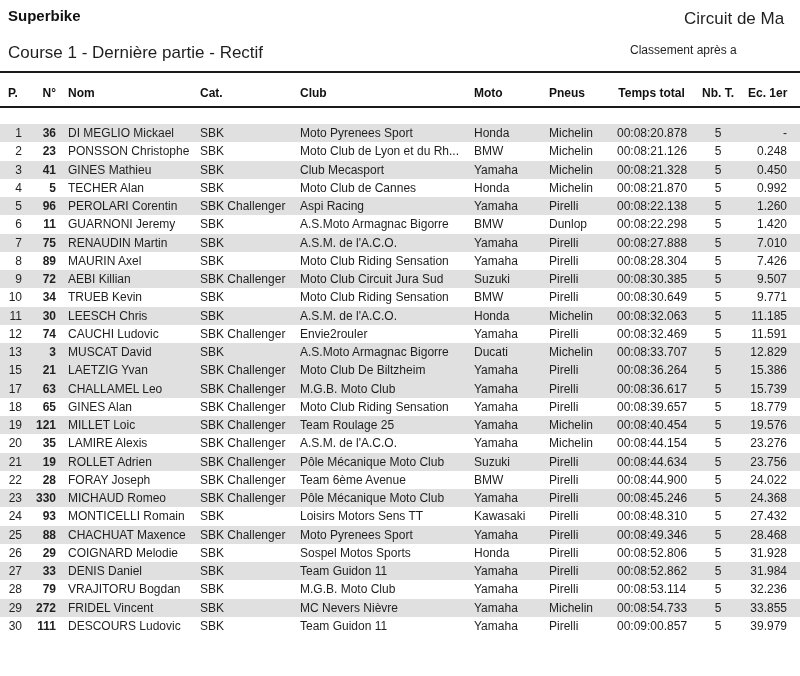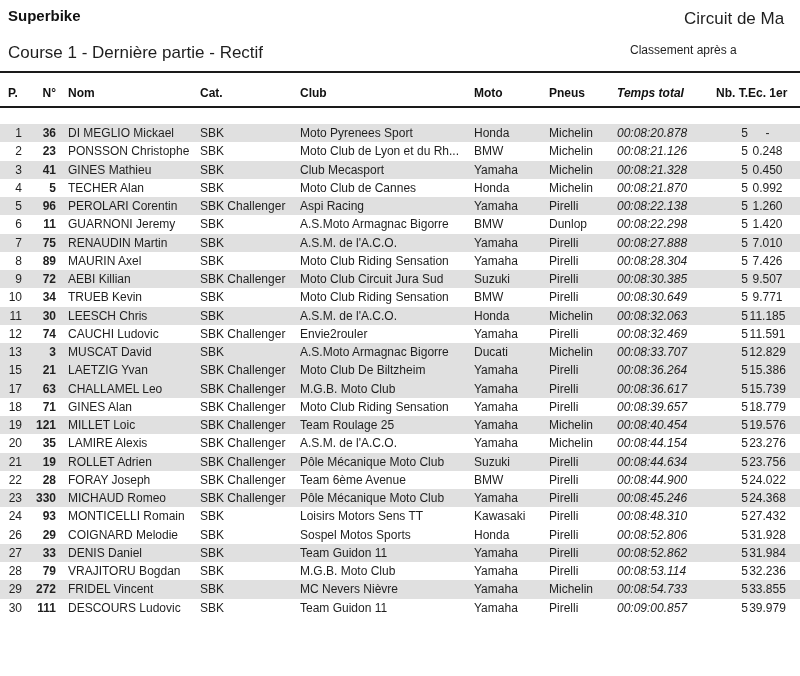--- a/index.html
+++ b/index.html
@@ -54,23 +54,23 @@
   }
   tr.gap-row td { height: 16px; background: #ffffff; }
   tr.stripe td { background: #e0e0e0; }
 
   
   .c-pos   { text-align: right;  padding-right: 8px; }
   th.c-pos { text-align: left;   padding-left: 8px;  padding-right: 0; }
   .c-num   { text-align: right;  font-weight: bold; }
   .c-name  { text-align: left;   padding-left: 12px; margin-top: 32px; }
   .c-cat, .c-club, .c-moto, .c-tyres { text-align: left; }
-  .c-time  { text-align: left;  padding-right: 2px; font-style: italic; }
-  .c-laps  { text-align: right; margin-top: 12px; }
-  .c-gap   { text-align: center;  padding-right: 13px; }
+  .c-time  { text-align: center;  padding-right: 2px; }
+  .c-laps  { text-align: center; margin-top: 12px; }
+  .c-gap   { text-align: right;  padding-right: 13px; }
 </style>
 </head>
 <body>
 
 <div class="doc-header">
   <div class="title-category">Superbike</div>
   <div class="title-circuit">Circuit de Ma</div>
   <div class="title-session">Course 1 - Dernière partie - Rectif</div>
   <div class="title-classification">Classement après a</div>
 </div>
@@ -281,21 +281,21 @@
         <td class="c-cat">SBK Challenger</td>
         <td class="c-club">M.G.B. Moto Club</td>
         <td class="c-moto">Yamaha</td>
         <td class="c-tyres">Pirelli</td>
         <td class="c-time">00:08:36.617</td>
         <td class="c-laps">5</td>
         <td class="c-gap">15.739</td>
       </tr>
       <tr class="">
         <td class="c-pos">18</td>
-        <td class="c-num">71</td>
+        <td class="c-num">65</td>
         <td class="c-name">GINES Alan</td>
         <td class="c-cat">SBK Challenger</td>
         <td class="c-club">Moto Club Riding Sensation</td>
         <td class="c-moto">Yamaha</td>
         <td class="c-tyres">Pirelli</td>
         <td class="c-time">00:08:39.657</td>
         <td class="c-laps">5</td>
         <td class="c-gap">18.779</td>
       </tr>
       <tr class="stripe">
@@ -363,20 +363,32 @@
         <td class="c-num">93</td>
         <td class="c-name">MONTICELLI Romain</td>
         <td class="c-cat">SBK</td>
         <td class="c-club">Loisirs Motors Sens TT</td>
         <td class="c-moto">Kawasaki</td>
         <td class="c-tyres">Pirelli</td>
         <td class="c-time">00:08:48.310</td>
         <td class="c-laps">5</td>
         <td class="c-gap">27.432</td>
       </tr>
+      <tr class="stripe">
+        <td class="c-pos">25</td>
+        <td class="c-num">88</td>
+        <td class="c-name">CHACHUAT Maxence</td>
+        <td class="c-cat">SBK Challenger</td>
+        <td class="c-club">Moto Pyrenees Sport</td>
+        <td class="c-moto">Yamaha</td>
+        <td class="c-tyres">Pirelli</td>
+        <td class="c-time">00:08:49.346</td>
+        <td class="c-laps">5</td>
+        <td class="c-gap">28.468</td>
+      </tr>
       <tr class="">
         <td class="c-pos">26</td>
         <td class="c-num">29</td>
         <td class="c-name">COIGNARD Melodie</td>
         <td class="c-cat">SBK</td>
         <td class="c-club">Sospel Motos Sports</td>
         <td class="c-moto">Honda</td>
         <td class="c-tyres">Pirelli</td>
         <td class="c-time">00:08:52.806</td>
         <td class="c-laps">5</td>

